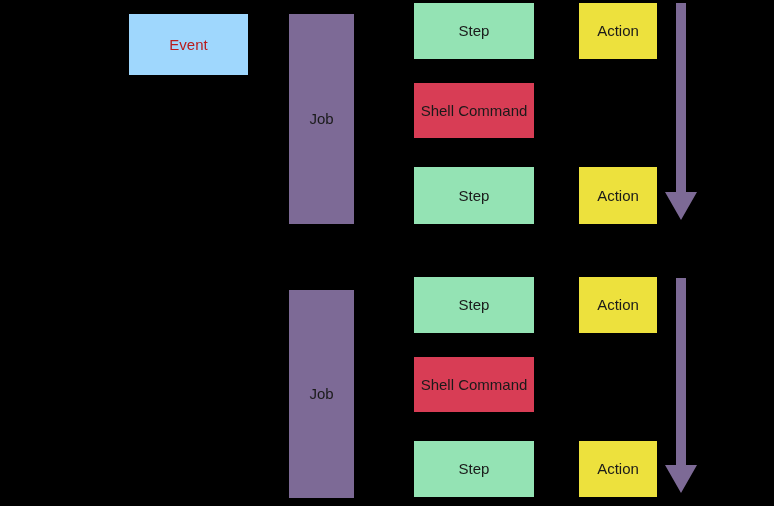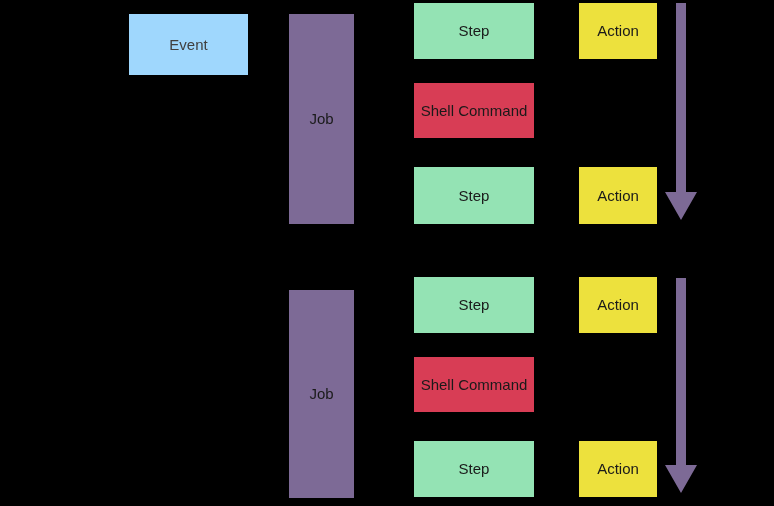--- a/index.html
+++ b/index.html
@@ -38,21 +38,21 @@
     position: absolute;
   }
   .arrow svg {
     display: block;
   }
 </style>
 </head>
 <body>
 
 <div id="canvas" style="background: rgb(0, 0, 0);">
-    <div class="node" style="left: 129px; top: 14px; width: 119px; height: 61px; background: rgb(159, 215, 253); color: #404040;">
+    <div class="node" style="left: 129px; top: 14px; width: 119px; height: 61px; background: rgb(159, 215, 253); color: #b91c1c;">
       <span class="node-label">Event</span>
     </div>
     <div class="node" style="left: 289px; top: 14px; width: 65px; height: 210px; background: rgb(125, 106, 150); color: rgb(26, 26, 26);">
       <span class="node-label">Job</span>
     </div>
     <div class="node" style="left: 414px; top: 3px; width: 120px; height: 56px; background: rgb(148, 227, 180); color: rgb(26, 26, 26);">
       <span class="node-label">Step</span>
     </div>
     <div class="node" style="left: 579px; top: 3px; width: 78px; height: 56px; background: rgb(237, 225, 61); color: rgb(26, 26, 26);">
       <span class="node-label">Action</span>

